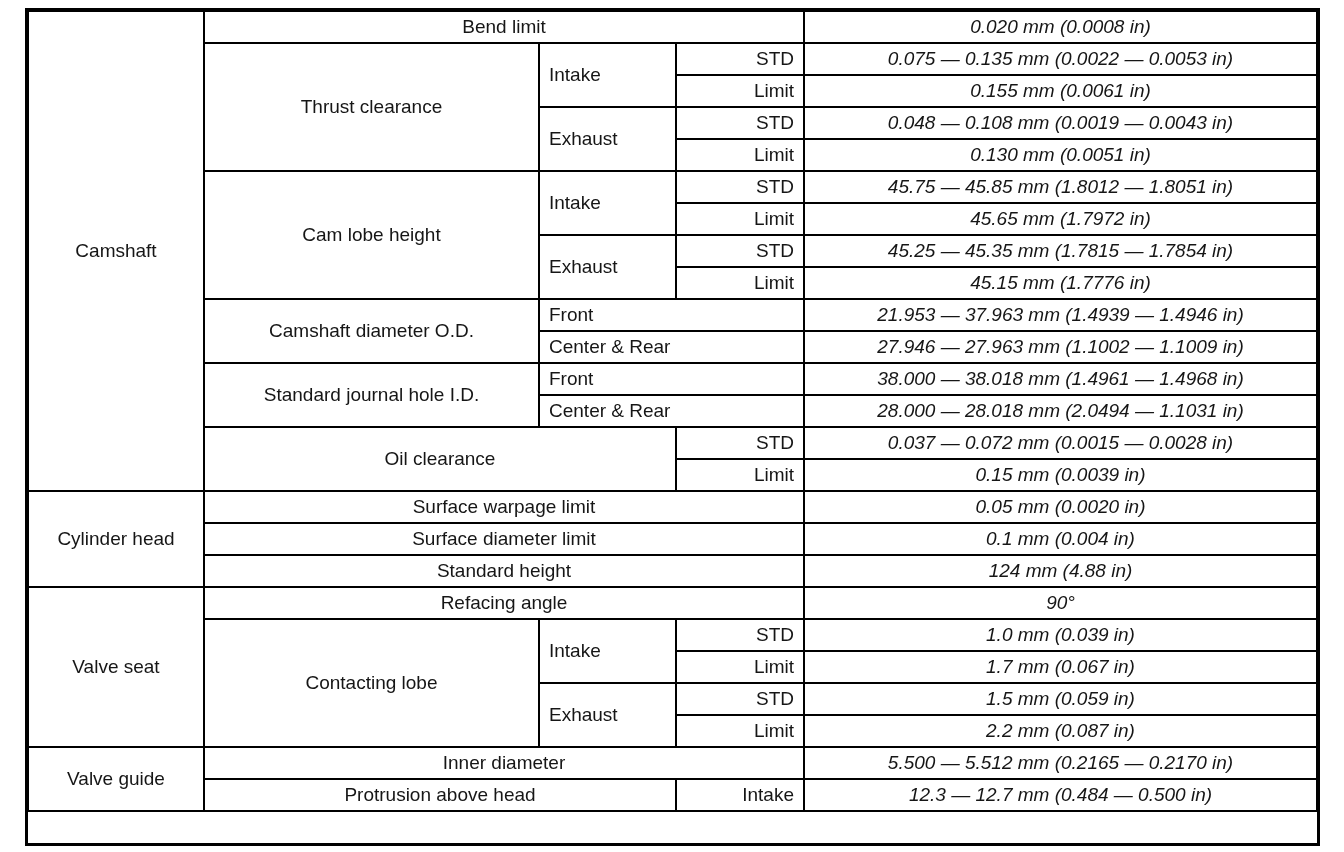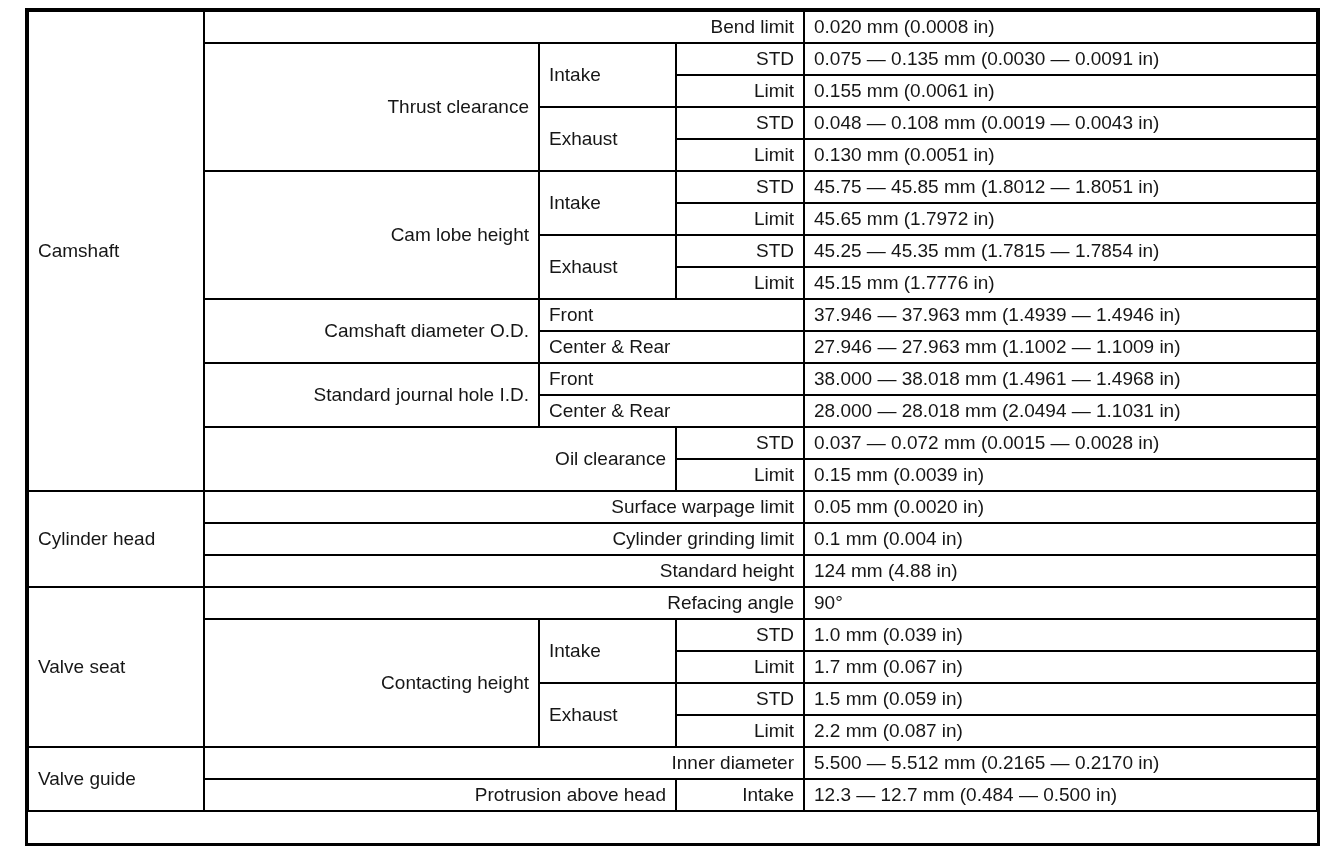--- a/index.html
+++ b/index.html
@@ -33,25 +33,25 @@
   table.spec td {
     border: 2px solid #000;
     height: 32px;
     padding: 1px 9px;
     font-size: 19px;
     line-height: 1.12;
     vertical-align: middle;
     overflow: hidden;
     white-space: nowrap;
   }
-  td.comp  { text-align: left; }
-  td.item  { text-align: right; }
+  td.comp  { text-align: center; }
+  td.item  { text-align: center; }
   td.sub   { text-align: left; }
   td.grade { text-align: right; }
-  td.val   { text-align: left; }
+  td.val   { text-align: center; font-style: italic; }
   
   table.spec { margin: -1px 0 0 -1px; width: calc(100% + 2px); }
 </style>
 </head>
 <body>
 
 <div class="page">
   <div class="page-frame">
     <table class="spec">
       <colgroup>
@@ -65,21 +65,21 @@
 
         <tr>
           <td class="comp" rowspan="15">Camshaft</td>
           <td class="item" colspan="3">Bend limit</td>
           <td class="val">0.020 mm (0.0008 in)</td>
         </tr>
         <tr>
           <td class="item" rowspan="4">Thrust clearance</td>
           <td class="sub" rowspan="2">Intake</td>
           <td class="grade">STD</td>
-          <td class="val">0.075 — 0.135 mm (0.0030 — 0.0091 in)</td>
+          <td class="val">0.075 — 0.135 mm (0.0022 — 0.0053 in)</td>
         </tr>
         <tr>
           <td class="grade">Limit</td>
           <td class="val">0.155 mm (0.0061 in)</td>
         </tr>
         <tr>
           <td class="sub" rowspan="2">Exhaust</td>
           <td class="grade">STD</td>
           <td class="val">0.048 — 0.108 mm (0.0019 — 0.0043 in)</td>
         </tr>
@@ -102,21 +102,21 @@
           <td class="grade">STD</td>
           <td class="val">45.25 — 45.35 mm (1.7815 — 1.7854 in)</td>
         </tr>
         <tr>
           <td class="grade">Limit</td>
           <td class="val">45.15 mm (1.7776 in)</td>
         </tr>
         <tr>
           <td class="item" rowspan="2">Camshaft diameter O.D.</td>
           <td class="sub" colspan="2">Front</td>
-          <td class="val">37.946 — 37.963 mm (1.4939 — 1.4946 in)</td>
+          <td class="val">21.953 — 37.963 mm (1.4939 — 1.4946 in)</td>
         </tr>
         <tr>
           <td class="sub" colspan="2">Center &amp; Rear</td>
           <td class="val">27.946 — 27.963 mm (1.1002 — 1.1009 in)</td>
         </tr>
         <tr>
           <td class="item" rowspan="2">Standard journal hole I.D.</td>
           <td class="sub" colspan="2">Front</td>
           <td class="val">38.000 — 38.018 mm (1.4961 — 1.4968 in)</td>
         </tr>
@@ -133,35 +133,35 @@
           <td class="grade">Limit</td>
           <td class="val">0.15 mm (0.0039 in)</td>
         </tr>
 
         <tr>
           <td class="comp" rowspan="3">Cylinder head</td>
           <td class="item" colspan="3">Surface warpage limit</td>
           <td class="val">0.05 mm (0.0020 in)</td>
         </tr>
         <tr>
-          <td class="item" colspan="3">Cylinder grinding limit</td>
+          <td class="item" colspan="3">Surface diameter limit</td>
           <td class="val">0.1 mm (0.004 in)</td>
         </tr>
         <tr>
           <td class="item" colspan="3">Standard height</td>
           <td class="val">124 mm (4.88 in)</td>
         </tr>
 
         <tr>
           <td class="comp" rowspan="5">Valve seat</td>
           <td class="item" colspan="3">Refacing angle</td>
           <td class="val">90°</td>
         </tr>
         <tr>
-          <td class="item" rowspan="4">Contacting height</td>
+          <td class="item" rowspan="4">Contacting lobe</td>
           <td class="sub" rowspan="2">Intake</td>
           <td class="grade">STD</td>
           <td class="val">1.0 mm (0.039 in)</td>
         </tr>
         <tr>
           <td class="grade">Limit</td>
           <td class="val">1.7 mm (0.067 in)</td>
         </tr>
         <tr>
           <td class="sub" rowspan="2">Exhaust</td>

